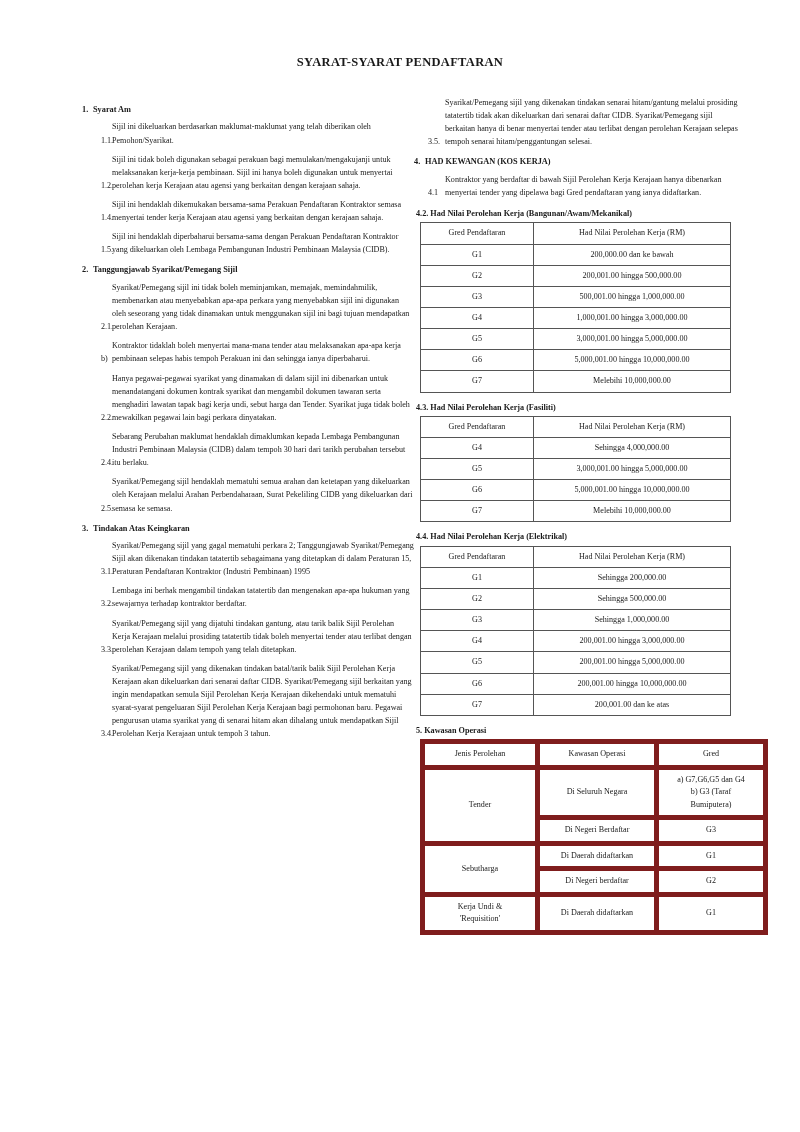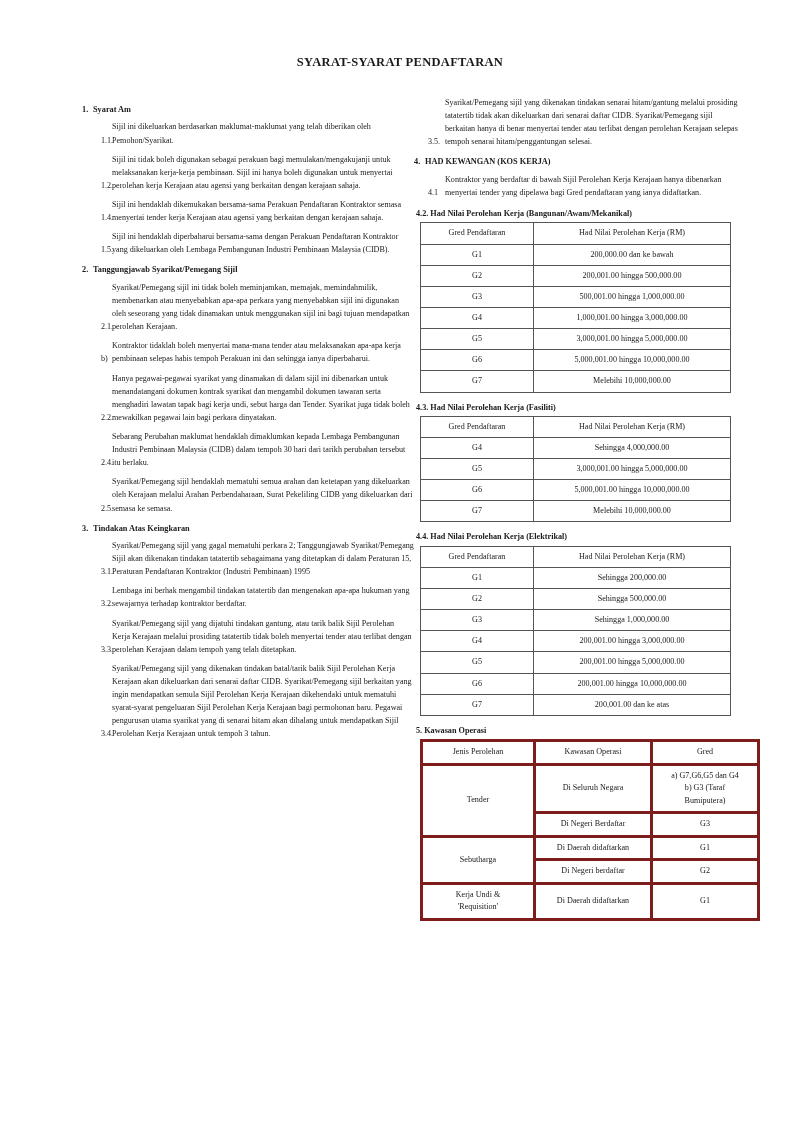--- a/index.html
+++ b/index.html
@@ -108,21 +108,21 @@
   table.grid td.c2 { width: 192px; }
 
   table.grid3 {
     border-collapse: collapse;
     width: 316px;
     margin: 0 0 0 6px;
     font-size: 8.1px;
     table-layout: fixed;
   }
   table.grid3 td {
-    border: 3px solid #7f1d1d;
+    border: 5px solid #7f1d1d;
     padding: 4px 2px;
     text-align: center;
     vertical-align: middle;
     line-height: 1.55;
   }
   table.grid3 td.k1 { width: 106px; }
   table.grid3 td.k2 { width: 110px; }
   table.grid3 td.k3 { width: 100px; }
 </style>
 </head>

